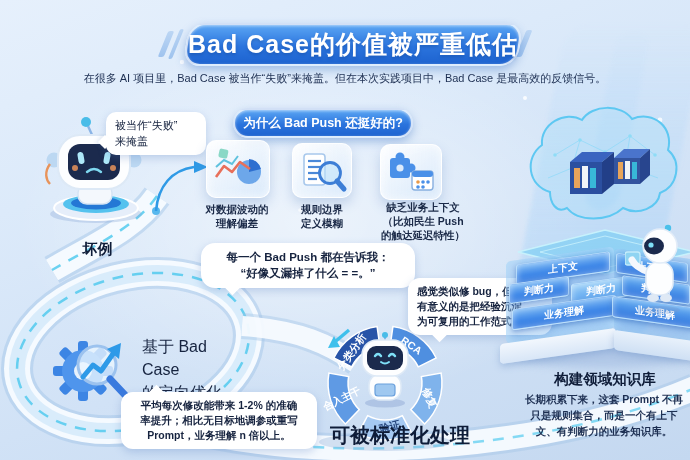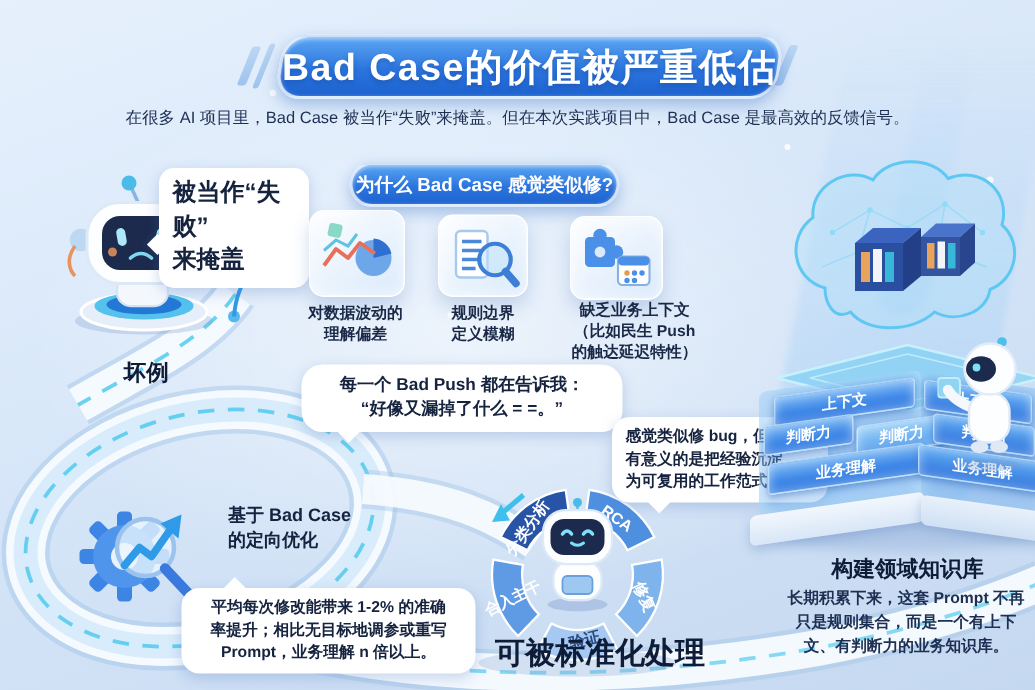--- a/index.html
+++ b/index.html
@@ -101,30 +101,30 @@
     <rect x="20" y="33" width="72" height="54" rx="22" fill="#fdfeff" stroke="#dde9f6" stroke-width="2"></rect>
     <rect x="30" y="42" width="52" height="36" rx="12" fill="#1b2a4d"></rect>
     <g>
       <rect x="40" y="50" width="6" height="12" rx="3" fill="#aee8f8" transform="rotate(-10 43 56)"></rect>
       <rect x="66" y="50" width="6" height="12" rx="3" fill="#aee8f8" transform="rotate(10 69 56)"></rect>
       <path d="M49,70 Q56,64 63,70" fill="none" stroke="#7fd8f0" stroke-width="2.4" stroke-linecap="round"></path>
       <circle cx="37" cy="66" r="3" fill="#e8935a" opacity=".85"></circle>
       <circle cx="75" cy="66" r="3" fill="#e8935a" opacity=".85"></circle>
     </g>
   </svg>
-  <div class="abs bubble tail-left" style="left:106px;top:112px;width:82px;font-size:16px;font-weight:700;">
+  <div class="abs bubble tail-left" style="left:106px;top:112px;width:82px;font-size:11px;font-weight:400;">
     <span style="display:block;">被当作“失败”</span>
     <span style="display:block;">来掩盖</span>
   </div>
   <div class="abs" style="left:30px;top:208px;width:135px;text-align:center;font-weight:bold;font-size:15px;color:#0e1c38;line-height:1.25;">
     <span style="display:block;margin-top:32px;">坏例</span>
   </div>
 
   <div class="abs pill" style="left:233px;top:108px;width:176px;height:26px;font-size:12.5px;">
-    <span>为什么 Bad Case 感觉类似修?</span>
+    <span>为什么 Bad Push 还挺好的?</span>
   </div>
 
   <div class="abs cube" style="left:206px;top:140px;width:62px;height:56px;">
     <svg width="62" height="56" viewBox="0 0 62 56">
       <circle cx="42" cy="31" r="12" fill="#5f9fe8" opacity=".9"></circle>
       <path d="M42,31 L42,18 A13,13 0 0 1 54,28 Z" fill="#2e6fd0"></path>
       <polyline points="9,36 17,25 25,31 33,21 43,28" fill="none" stroke="#e8705a" stroke-width="2.6" stroke-linejoin="round"></polyline>
       <polyline points="9,26 17,19 25,23 31,15" fill="none" stroke="#45b8d8" stroke-width="2" opacity=".85"></polyline>
       <rect x="12" y="8" width="9" height="9" rx="2" fill="#6fd0b8" opacity=".8" transform="rotate(12 16 12)"></rect>
     </svg>
@@ -186,21 +186,21 @@
         <rect x="-5" y="-30" width="10" height="60" rx="3" transform="rotate(135)"></rect>
       </g>
       <circle r="21" fill="#4f95ec"></circle>
       <circle r="9" fill="#e8f2fc"></circle>
     </g>
     <circle cx="52" cy="40" r="19" fill="rgba(235,246,255,.78)" stroke="#9cc2ee" stroke-width="3"></circle>
     <line x1="65" y1="54" x2="80" y2="70" stroke="#3a7ade" stroke-width="7" stroke-linecap="round"></line>
     <polyline points="38,52 48,40 56,46 70,26" fill="none" stroke="#2e9ae8" stroke-width="5" stroke-linecap="round" stroke-linejoin="round"></polyline>
     <polygon points="62,24 76,18 74,34" fill="#2e9ae8"></polygon>
   </svg>
-  <div class="abs" style="left:142px;top:335px;width:100px;font-size:12px;font-weight:700;color:#16233f;line-height:1.45;margin-left:10px;">
+  <div class="abs" style="left:142px;top:335px;width:100px;font-size:16px;font-weight:400;color:#16233f;line-height:1.45;">
     <span style="display:block;">基于 Bad Case</span>
     <span style="display:block;">的定向优化</span>
   </div>
 
   <div class="abs bubble tail-tl" style="left:121px;top:392px;width:178px;text-align:center;font-size:10.5px;font-weight:600;border-radius:12px;">
     <span style="display:block;">平均每次修改能带来 1-2% 的准确</span>
     <span style="display:block;">率提升；相比无目标地调参或重写</span>
     <span style="display:block;">Prompt，业务理解 n 倍以上。</span>
   </div>
 

